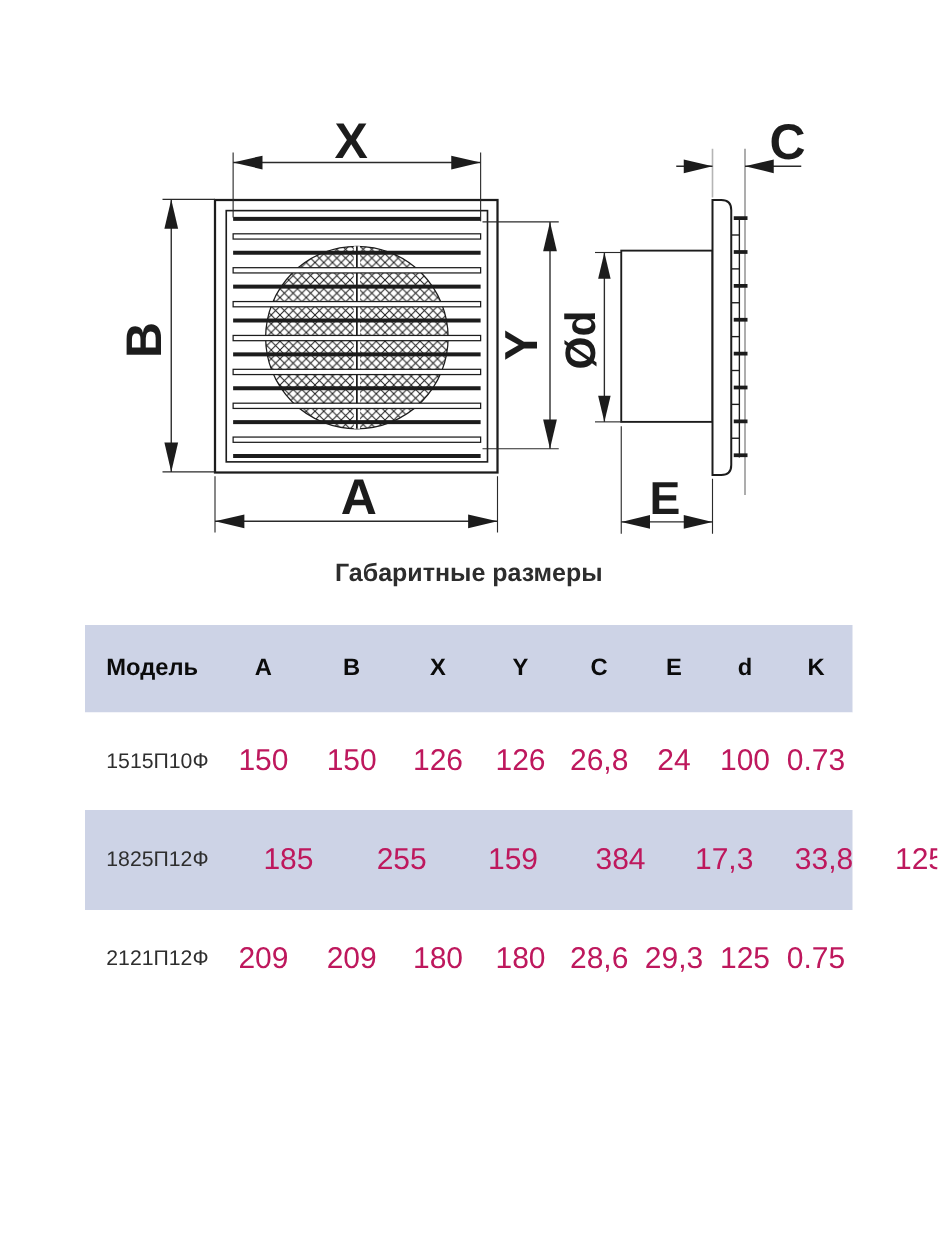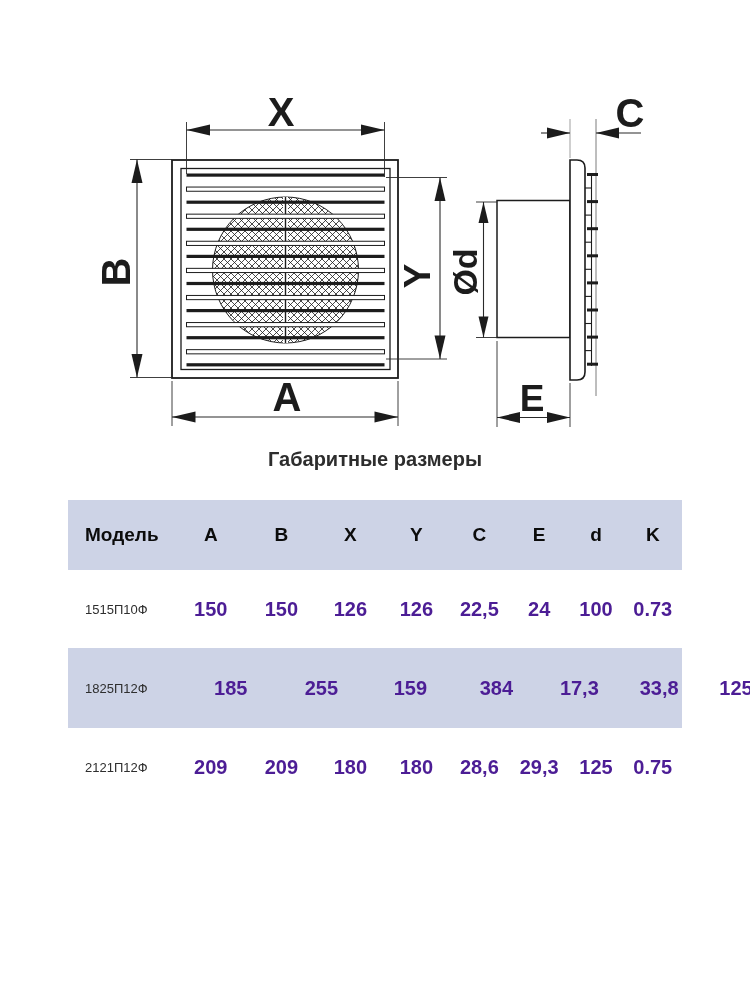--- a/index.html
+++ b/index.html
@@ -29,28 +29,28 @@
   .row{
     display:grid;
     grid-template-columns:17.5% 11.5% 11.5% 11% 10.5% 10% 9.5% 9% 9.5%;
     align-items:center;
   }
   .thead{height:70px;background:#cdd3e6;}
   .trow{height:78px;background:#ffffff;}
   .trow.alt{height:80px;background:#cdd3e6;gap:20px;}
   .cell{
     text-align:center;
-    font-size:20px;font-weight:700;color:#4c1d95;
+    font-size:24px;font-weight:400;color:#be185d;
     white-space:nowrap;
   }
   .cell.model-col{
     text-align:left;padding-left:17px;
   }
   .th{font-size:19px;font-weight:700;color:#0b0b0b;}
-  .model-name{font-weight:400;font-size:13px;color:#2e2e2e;}
+  .model-name{font-weight:400;font-size:17px;color:#2e2e2e;}
 </style>
 </head>
 <body>
 
 <div class="page">
 
   <div class="diagram-wrap">
     <svg width="750" height="430" viewBox="0 0 750 430">
       <defs>
         <pattern id="hatch" width="7" height="7" patternUnits="userSpaceOnUse">
@@ -201,21 +201,21 @@
       <div class="cell th">d</div>
       <div class="cell th">K</div>
     </div>
 
     <div class="row trow">
       <div class="cell model-col model-name">1515П10Ф</div>
       <div class="cell">150</div>
       <div class="cell">150</div>
       <div class="cell">126</div>
       <div class="cell">126</div>
-      <div class="cell">22,5</div>
+      <div class="cell">26,8</div>
       <div class="cell">24</div>
       <div class="cell">100</div>
       <div class="cell">0.73</div>
     </div>
 
     <div class="row trow alt">
       <div class="cell model-col model-name">1825П12Ф</div>
       <div class="cell">185</div>
       <div class="cell">255</div>
       <div class="cell">159</div>

